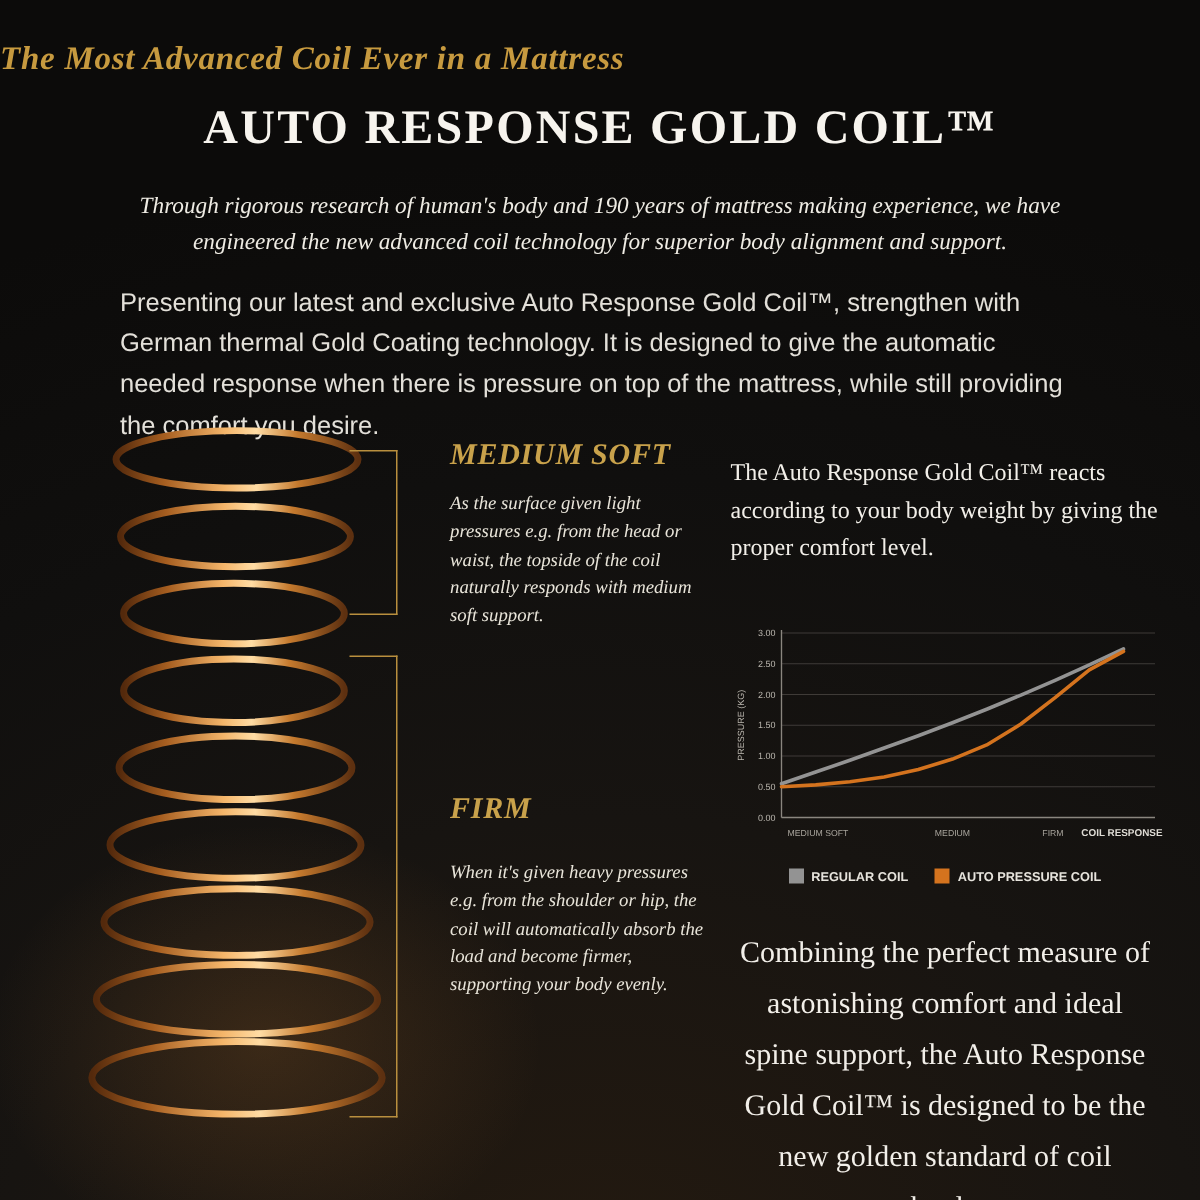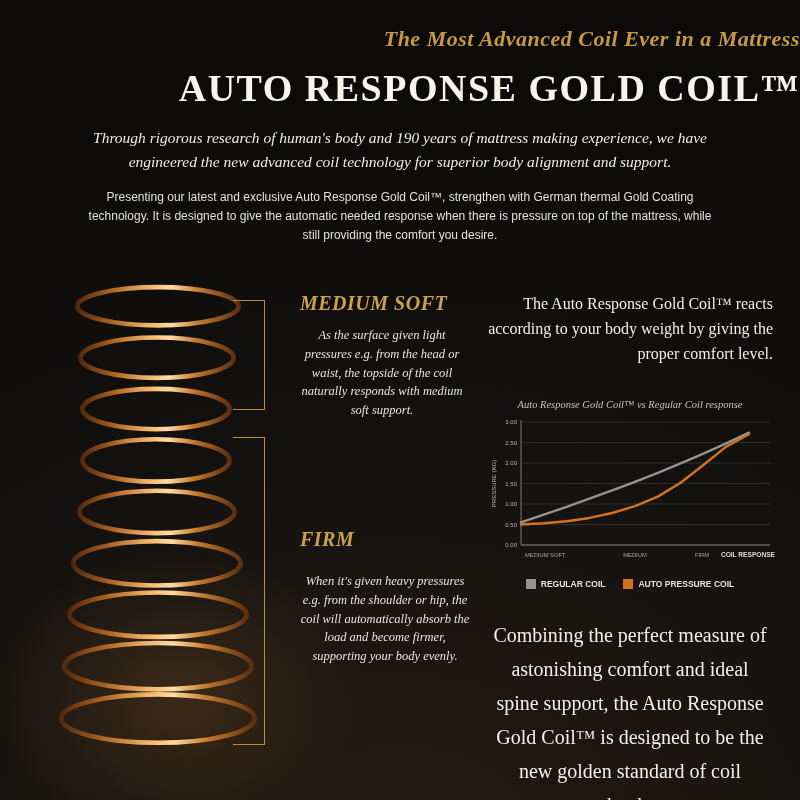--- a/index.html
+++ b/index.html
@@ -6,55 +6,55 @@
   .stage{
     position:relative;width:800px;height:800px;margin:0 auto;overflow:hidden;
     background:radial-gradient(120% 95% at 50% 108%, #241a10 0%, #171411 42%, #100f0e 72%, #0c0b0a 100%);
     font-family:"Liberation Serif","DejaVu Serif",serif;color:#e9e5dc;
   }
   .glow{
     position:absolute;left:-40px;top:430px;width:480px;height:380px;pointer-events:none;
     background:radial-gradient(55% 55% at 45% 70%, rgba(190,120,50,0.20) 0%, rgba(190,120,50,0.0) 70%);
   }
   .eyebrow{
-    position:absolute;left:0;top:26px;width:800px;text-align:right;
+    position:absolute;left:0;top:26px;width:800px;text-align:left;
     font-style:italic;font-weight:700;font-size:22px;letter-spacing:0.5px;color:#c79a3f;
   }
   .title{
-    position:absolute;left:0;top:66px;width:800px;text-align:right;
-    font-weight:700;font-size:38px;letter-spacing:1.5px;color:#f7f4ee;
+    position:absolute;left:0;top:66px;width:800px;text-align:center;
+    font-weight:700;font-size:32px;letter-spacing:1.5px;color:#f7f4ee;
   }
   .lede{
     position:absolute;left:90px;top:126px;width:620px;text-align:center;
     font-style:italic;font-size:15.5px;line-height:1.55;color:#efece4;
   }
   .intro{
-    position:absolute;left:80px;top:188px;width:640px;text-align:center;
+    position:absolute;left:80px;top:188px;width:640px;
     font-family:"Liberation Sans","DejaVu Sans",sans-serif;
-    font-size:12px;line-height:1.6;color:#e3e0d9;
+    font-size:17px;line-height:1.6;color:#e3e0d9;
   }
   .coil{position:absolute;left:42px;top:278px;}
   .bracket{
     position:absolute;border:1.5px solid #b98f3e;border-left:none;box-sizing:border-box;
   }
   .bracket.ms{left:233px;top:300px;width:32px;height:110px;}
   .bracket.fm{left:233px;top:437px;width:32px;height:308px;}
   .ann-head{
     position:absolute;font-style:italic;font-weight:700;font-size:20px;
     letter-spacing:0.5px;color:#c9a24b;
   }
   .ann-head.ms{left:300px;top:292px;}
   .ann-head.fm{left:300px;top:528px;}
   .ann-body{
-    position:absolute;font-style:italic;font-size:12.5px;line-height:1.5;color:#e9e5da;text-align:center;
+    position:absolute;font-style:italic;font-size:12.5px;line-height:1.5;color:#e9e5da;
   }
   .ann-body.ms{left:300px;top:326px;width:164px;}
   .ann-body.fm{left:300px;top:560px;width:170px;margin-top:12px;}
   .reacts{
-    position:absolute;left:487px;top:292px;width:286px;text-align:right;
+    position:absolute;left:487px;top:304px;width:286px;text-align:left;
     font-size:16px;line-height:1.55;color:#f2efe9;
   }
   .chart-title{
     position:absolute;left:482px;top:399px;width:296px;text-align:center;
     font-style:italic;font-size:10.5px;color:#c8c3b8;
   }
   .chart-wrap{position:absolute;left:487px;top:414px;width:290px;height:166px;}
   .legend{
     position:absolute;left:482px;top:579px;width:296px;display:flex;justify-content:center;gap:18px;
     font-family:"Liberation Sans","DejaVu Sans",sans-serif;font-size:8.5px;font-weight:700;color:#e6e3dc;
@@ -103,21 +103,20 @@
 
   <div class="bracket ms"></div>
   <div class="bracket fm"></div>
 
   <div class="ann-head ms">MEDIUM SOFT</div>
   <div class="ann-body ms">As the surface given light pressures e.g. from the head or waist, the topside of the coil naturally responds with medium soft support.</div>
   <div class="ann-head fm">FIRM</div>
   <div class="ann-body fm">When it's given heavy pressures e.g. from the shoulder or hip, the coil will automatically absorb the load and become firmer, supporting your body evenly.</div>
 
   <div class="reacts">The Auto Response Gold Coil™ reacts according to your body weight by giving the proper comfort level.</div>
-  <div class="chart-title">Auto Response Gold Coil™ vs Regular Coil response</div>
 
   <div class="chart-wrap">
     <svg id="chart" width="290" height="166" viewBox="0 0 290 166">
         <line x1="34" y1="131" x2="283" y2="131" stroke="#4d4a45" stroke-width="0.5"></line>
         <text x="30" y="133" text-anchor="end" fill="#b9b5ad" font-size="6" font-family="Liberation Sans, DejaVu Sans, sans-serif">0.00</text>
         <line x1="34" y1="110.5" x2="283" y2="110.5" stroke="#4d4a45" stroke-width="0.5"></line>
         <text x="30" y="112.5" text-anchor="end" fill="#b9b5ad" font-size="6" font-family="Liberation Sans, DejaVu Sans, sans-serif">0.50</text>
         <line x1="34" y1="90" x2="283" y2="90" stroke="#4d4a45" stroke-width="0.5"></line>
         <text x="30" y="92" text-anchor="end" fill="#b9b5ad" font-size="6" font-family="Liberation Sans, DejaVu Sans, sans-serif">1.00</text>
         <line x1="34" y1="69.5" x2="283" y2="69.5" stroke="#4d4a45" stroke-width="0.5"></line>

